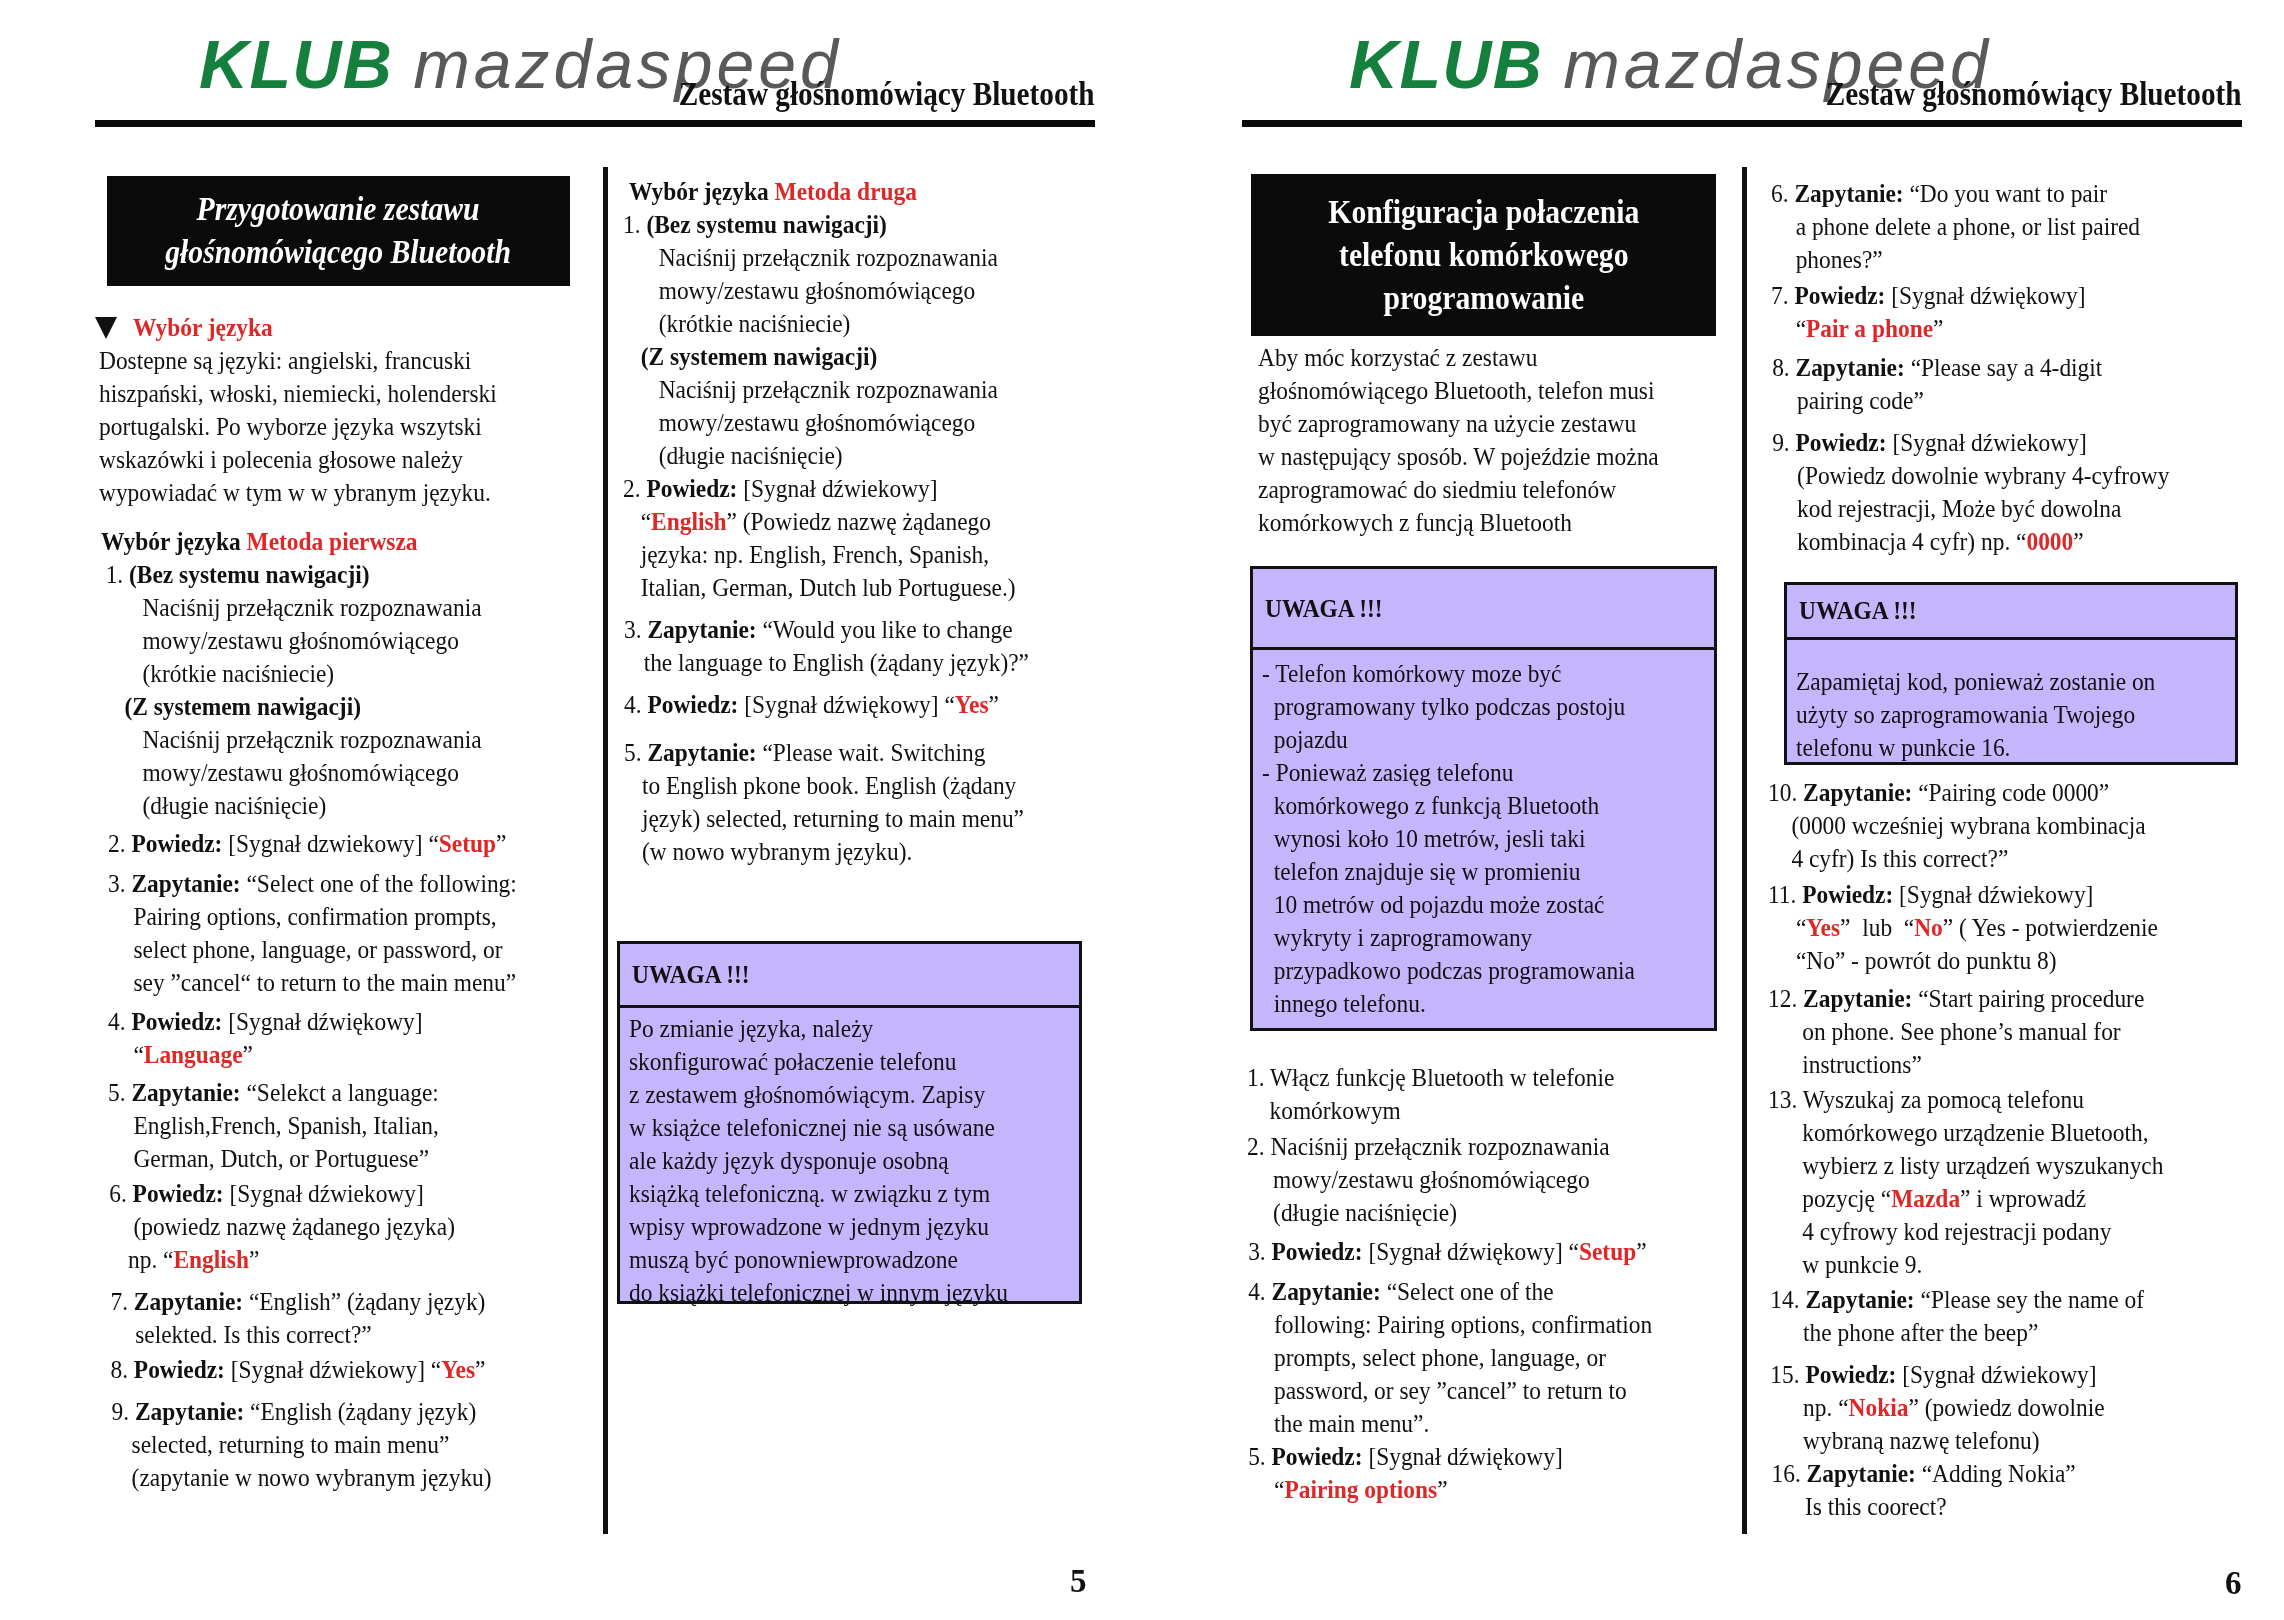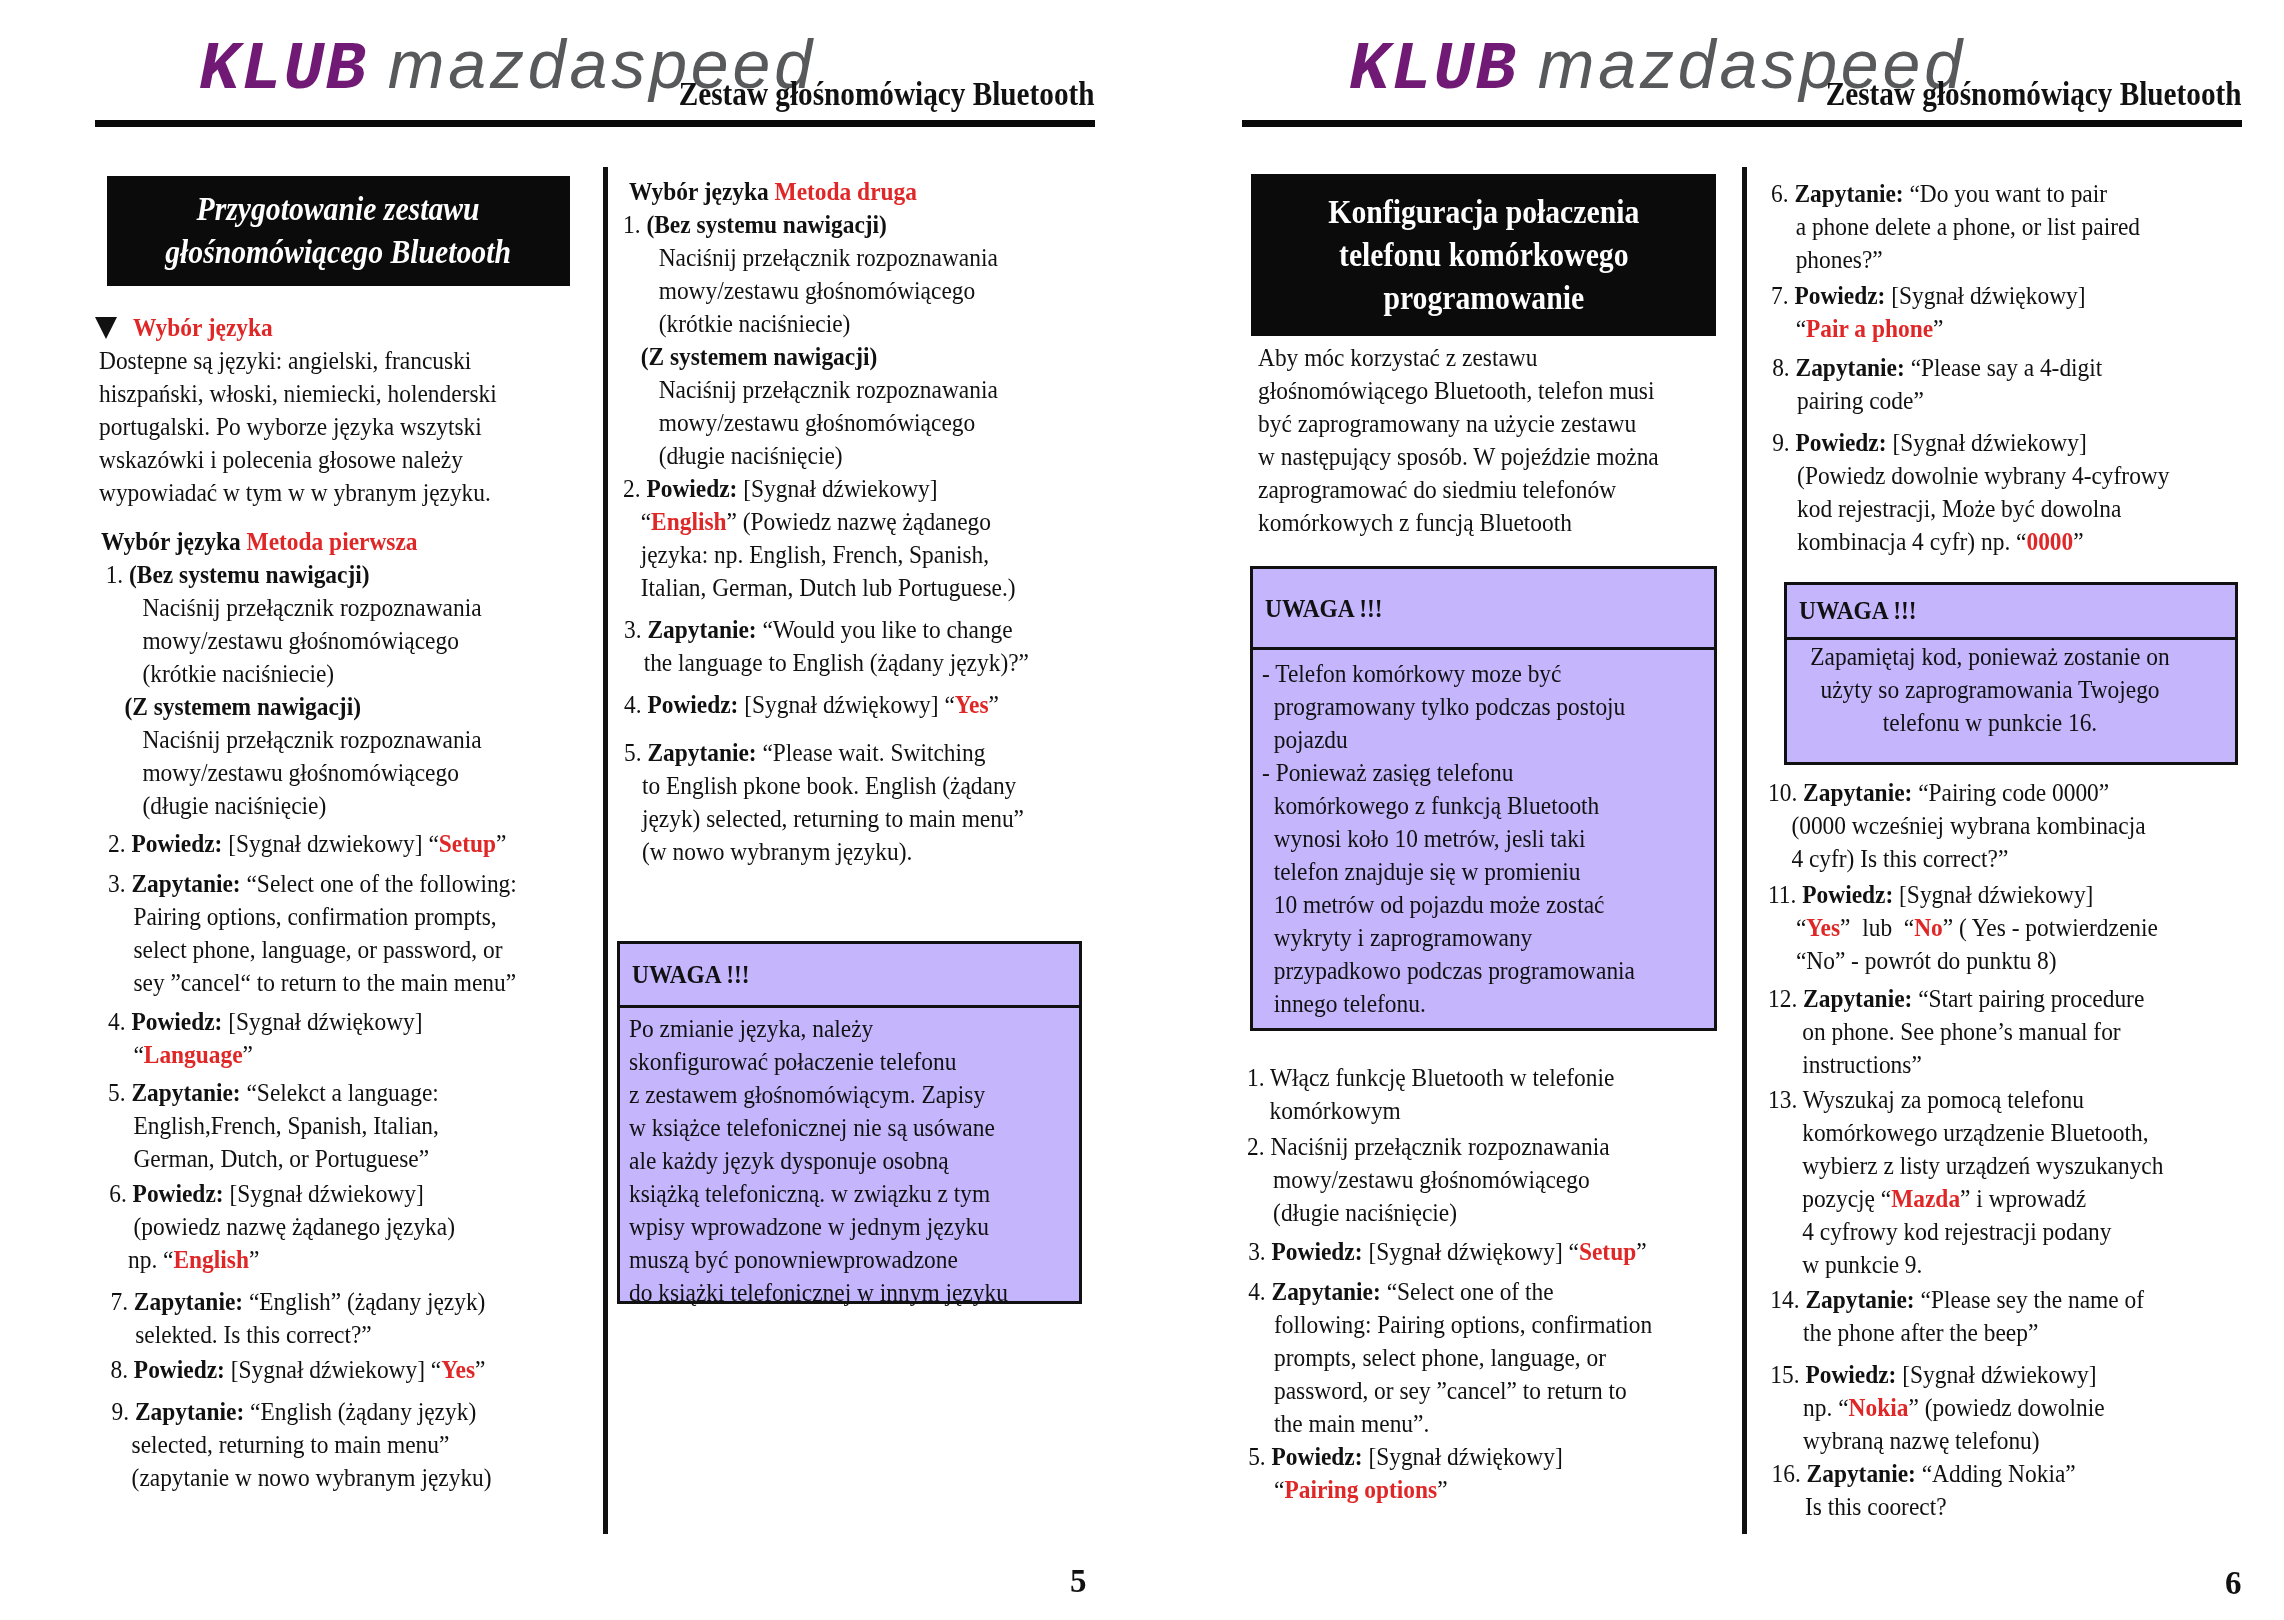--- a/index.html
+++ b/index.html
@@ -1,19 +1,19 @@
 <!DOCTYPE html>
 <html style="font-size:10.5px"><head>
 <meta charset="utf-8">
 <style>
   html,body{margin:0;padding:0;background:#fff;}
   body{width:2284px;height:1620px;position:relative;overflow:hidden;font-family:"Liberation Serif","DejaVu Serif",serif;color:#111;}
   .abs{position:absolute;}
   .logo{font-family:"Liberation Sans","DejaVu Sans",sans-serif;font-style:italic;font-size:68px;line-height:1;white-space:nowrap;letter-spacing:1.3px;}
-  .logo .klub{color:#701a75;font-weight:bold;font-family:Liberation Mono, monospace;}
+  .logo .klub{color:#15803d;font-weight:bold;}
   .logo .mazda{color:#58595b;font-weight:normal;letter-spacing:3.9px;}
   .subtitle{font-family:"Liberation Serif",serif;font-weight:bold;font-size:34px;line-height:1;transform:scaleX(0.86);transform-origin:right center;white-space:nowrap;text-align:right;}
   .rule{background:#0a0a0a;height:7.2px;}
   .vsep{background:#111;width:4.6px;}
   .blackbox{background:#0b0b0b;color:#fff;font-weight:bold;text-align:center;font-size:33px;line-height:43px;display:flex;align-items:center;justify-content:center;transform-origin:left top;}
   .blackbox span{display:block;transform:scaleX(0.9);}
   .txt{font-size:26px;line-height:33px;white-space:nowrap;}
   .txt .line{display:block;transform:scaleX(0.9);transform-origin:left center;}
   .b{font-weight:bold;}
   .red{color:#e02727;font-weight:bold;}
@@ -207,21 +207,21 @@
     <span class="line" style="margin-top:9.1px;padding-left:1.3px;"><span>9.</span> <span class="b">Powiedz:</span><span> [Sygnał dźwiekowy]</span></span>
     <span class="line" style="padding-left:29px;">(Powiedz dowolnie wybrany 4-cyfrowy</span>
     <span class="line" style="padding-left:29px;">kod rejestracji, Może być dowolna</span>
     <span class="line" style="padding-left:29px;"><span>kombinacja 4 cyfr) np. “</span><span class="red">0000</span><span>”</span></span>
   </div>
 
   <div class="abs box" style="left:1784px;top:582px;width:454px;height:183px;">
     <div class="head" style="height:52px;">
         <span>UWAGA !!!</span>
       </div>
-    <div class="body txt" style="padding-top:0;text-align:center;">
+    <div class="body txt" style="padding-top:25px;">
       <span class="line">Zapamiętaj kod, ponieważ zostanie on</span>
       <span class="line">użyty so zaprogramowania Twojego</span>
       <span class="line">telefonu w punkcie 16.</span>
     </div>
   </div>
 
   <div class="abs txt" style="left:1768px;top:776px;">
     <span class="line"><span>10.</span> <span class="b">Zapytanie:</span><span> “Pairing code 0000”</span></span>
     <span class="line" style="padding-left:26px;">(0000 wcześniej wybrana kombinacja</span>
     <span class="line" style="padding-left:26px;">4 cyfr) Is this correct?”</span>

